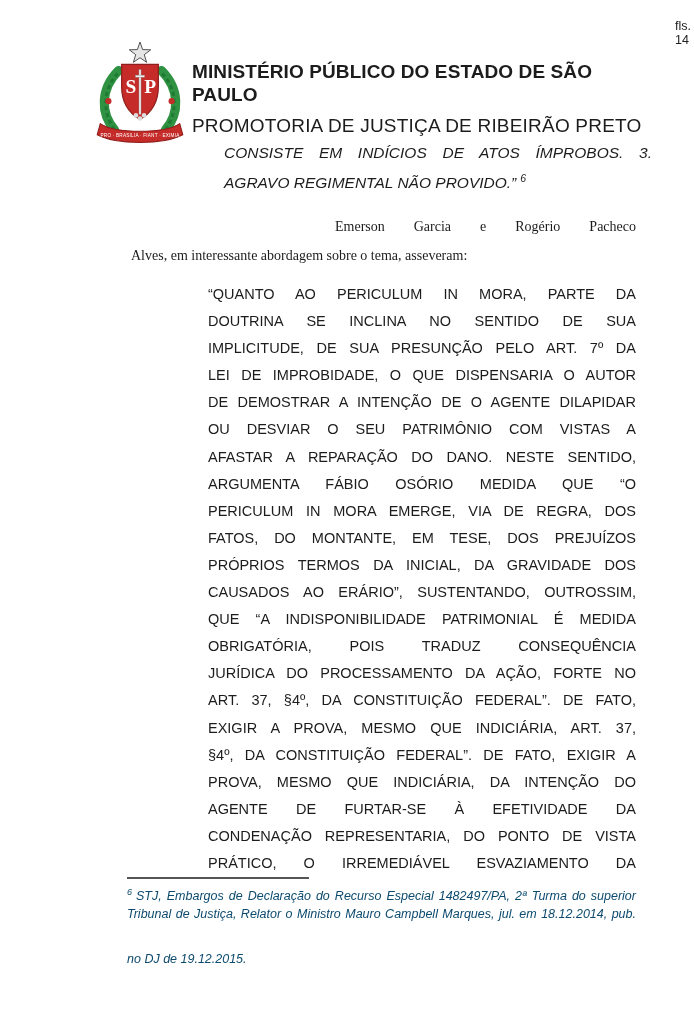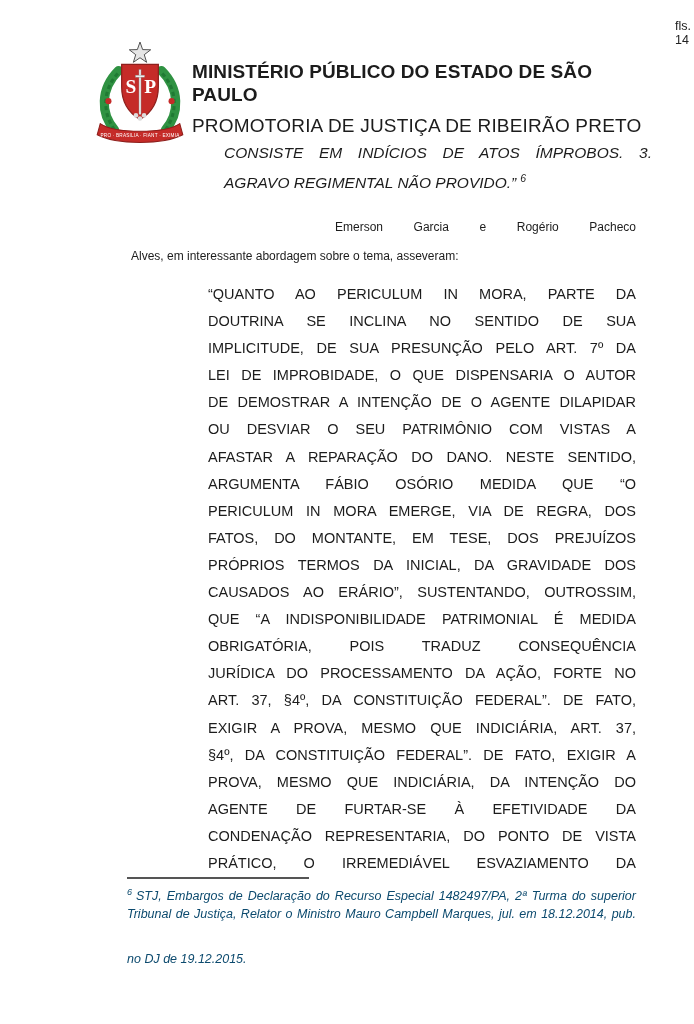--- a/index.html
+++ b/index.html
@@ -55,22 +55,23 @@
     vertical-align: super;
     margin-left: 4px;
     line-height: 0;
   }
 
   .para {
     position: absolute;
     left: 131px;
     top: 213px;
     width: 505px;
-    font-size: 12px;
+    font-size: 14px;
     line-height: 28.5px;
+    font-family: Liberation Serif, serif;
   }
   .para .first {
     padding-left: 204px;
     text-align: justify;
     text-align-last: justify;
   }
   .para .second { text-align: left; }
 
   .bquote {
     position: absolute;

